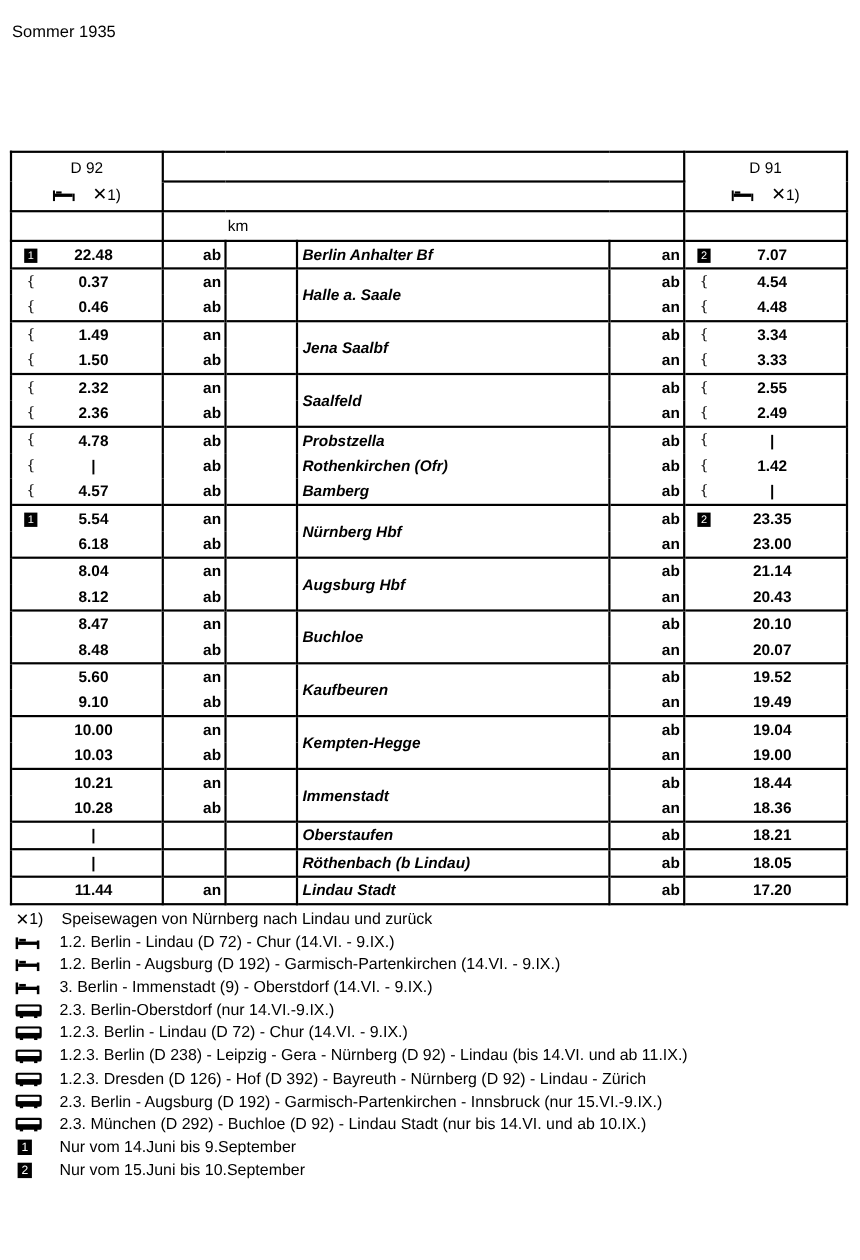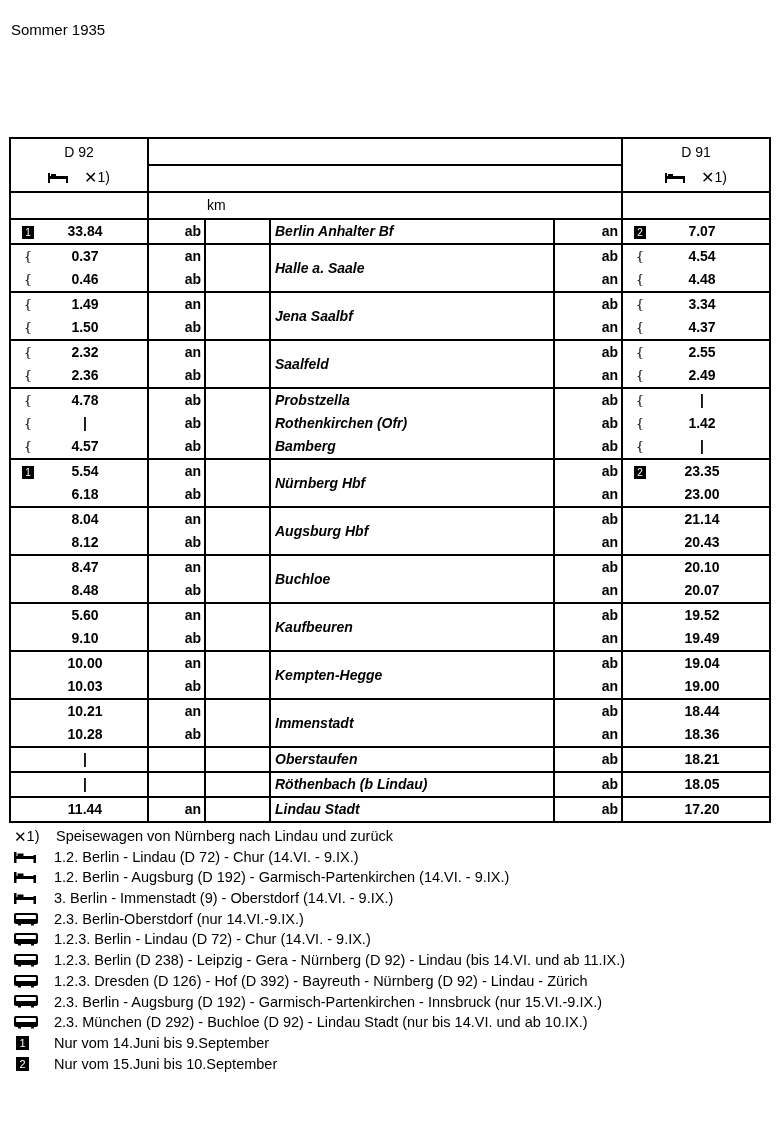--- a/index.html
+++ b/index.html
@@ -78,21 +78,21 @@
       </td>
     </tr>
     <tr class="hd">
       <td></td>
       <td colspan="4" style="text-align:left;padding-left:58px;">km</td>
       <td></td>
     </tr>
   <tr class="grp-top">
         <td class="time">
           <span class="mark"><span class="box">1</span></span>
-          <span class="val">33.84</span>
+          <span class="val">22.48</span>
         </td>
         <td class="dir">ab</td>
         <td></td>
         <td class="st">Berlin Anhalter Bf</td>
         <td class="dir">an</td>
         <td class="time">
           <span class="mark"><span class="box">2</span></span>
           <span class="val">7.07</span>
         </td>
       </tr>
@@ -140,21 +140,21 @@
       <tr>
         <td class="time">
           <span class="mark brace">{</span>
           <span class="val">1.50</span>
         </td>
         <td class="dir">ab</td>
         <td></td>
         <td class="dir">an</td>
         <td class="time">
           <span class="mark brace">{</span>
-          <span class="val">4.37</span>
+          <span class="val">3.33</span>
         </td>
       </tr>
       <tr class="grp-top">
         <td class="time">
           <span class="mark brace">{</span>
           <span class="val">2.32</span>
         </td>
         <td class="dir">an</td>
         <td></td>
         <td class="st" rowspan="2">Saalfeld</td>

